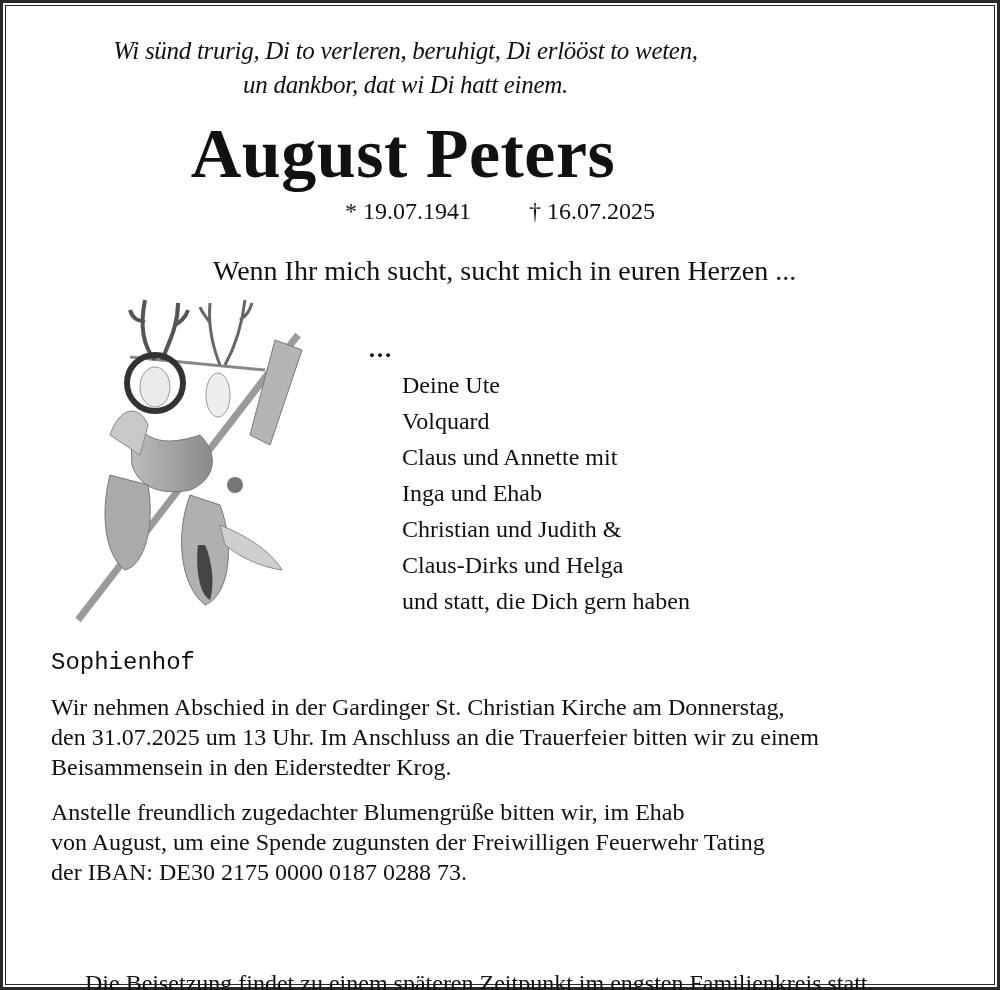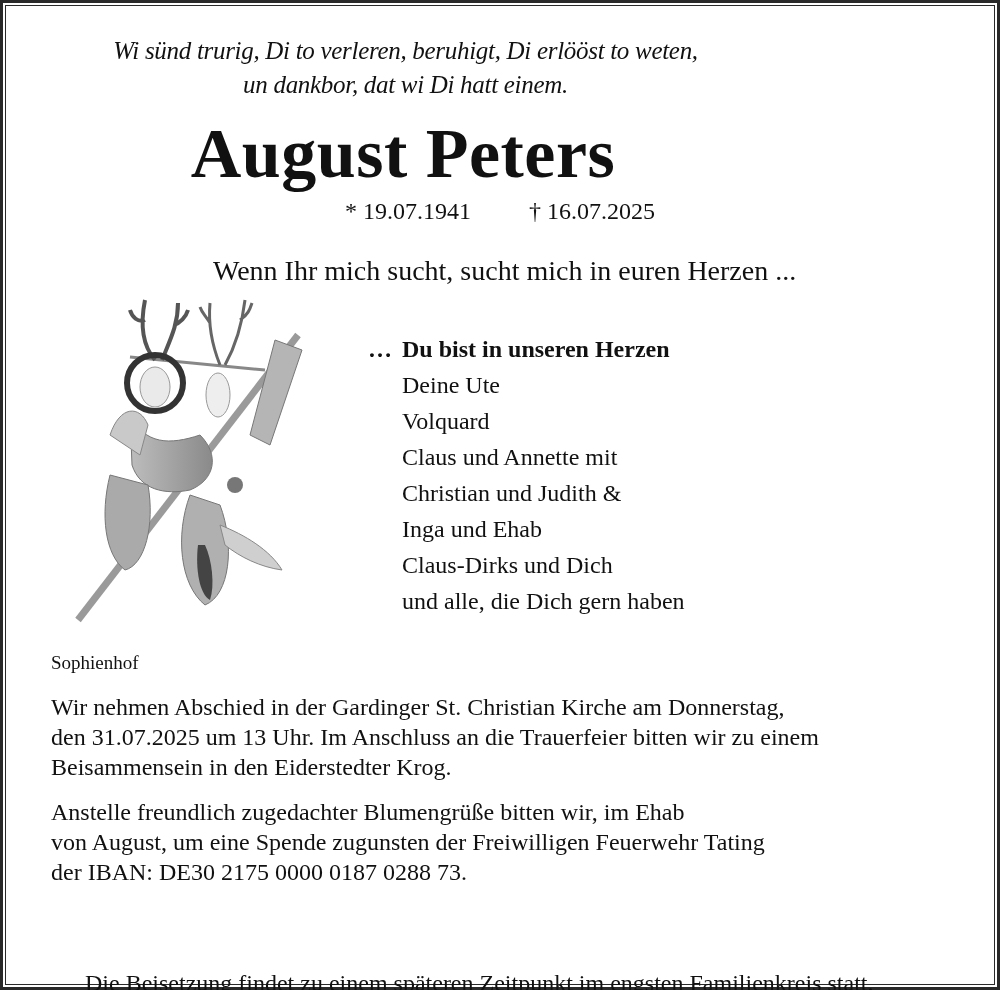--- a/index.html
+++ b/index.html
@@ -16,21 +16,21 @@
   .dates { position: absolute; left: 0; width: 1000px; top: 196px; text-align: center;
            font-size: 24px; line-height: 30px; }
   .dates .gap { display: inline-block; width: 58px; }
   .quote { position: absolute; left: 188px; top: 255px; font-size: 28px; line-height: 32px; margin-left: 25px; }
   .illustration { position: absolute; left: 70px; top: 295px; width: 240px; height: 345px; }
   .mourners { position: absolute; left: 368px; top: 331px; font-size: 24px; line-height: 36px; }
   .mourners .lead { display: flex; }
   .mourners .ellipsis { width: 34px; font-weight: bold; }
   .mourners .head { font-weight: bold; }
   .mourners .row { padding-left: 34px; }
-  .place { position: absolute; left: 51px; top: 648px; font-size: 19px; line-height: 30px; }
+  .place { position: absolute; left: 51px; top: 648px; font-size: 24px; line-height: 30px; font-family: Liberation Mono, monospace; }
   .para { position: absolute; left: 51px; width: 900px; font-size: 24px; line-height: 30px; }
   .p1 { top: 692px; }
   .p2 { top: 797px; }
   .p3 { top: 968px; margin-left: 34px; }
   .line { display: block; white-space: nowrap; }
 </style>
 </head>
 <body>
 
 <div class="frame-outer"></div>
@@ -78,29 +78,28 @@
     <path d="M120,200 C105,240 110,290 135,310 C160,300 165,250 150,210 Z" fill="#b0b0b0" stroke="#777"></path>
     <path d="M128,250 C125,275 130,300 140,305 C145,290 142,265 135,250 Z" fill="#444"></path>
     <path d="M150,230 C175,240 200,255 212,275 C190,272 170,262 155,250 Z" fill="#cfcfcf" stroke="#888"></path>
     <circle cx="165" cy="190" r="8" fill="#777"></circle>
   </svg>
 </div>
 
 <div class="mourners">
   <div class="lead">
     <span class="ellipsis">…</span>
-    <span class="head">Du bist in unseren Herzen</span>
   </div>
   <div class="row">Deine Ute</div>
   <div class="row">Volquard</div>
   <div class="row">Claus und Annette mit</div>
+  <div class="row">Inga und Ehab</div>
   <div class="row">Christian und Judith &amp;</div>
-  <div class="row">Inga und Ehab</div>
-  <div class="row">Claus-Dirks und Dich</div>
-  <div class="row">und alle, die Dich gern haben</div>
+  <div class="row">Claus-Dirks und Helga</div>
+  <div class="row">und statt, die Dich gern haben</div>
 </div>
 
 <div class="place">Sophienhof</div>
 
 <div class="para p1">
   <span class="line">Wir nehmen Abschied in der Gardinger St. Christian Kirche am Donnerstag,</span>
   <span class="line">den 31.07.2025 um 13 Uhr. Im Anschluss an die Trauerfeier bitten wir zu einem</span>
   <span class="line">Beisammensein in den Eiderstedter Krog.</span>
 </div>
 

